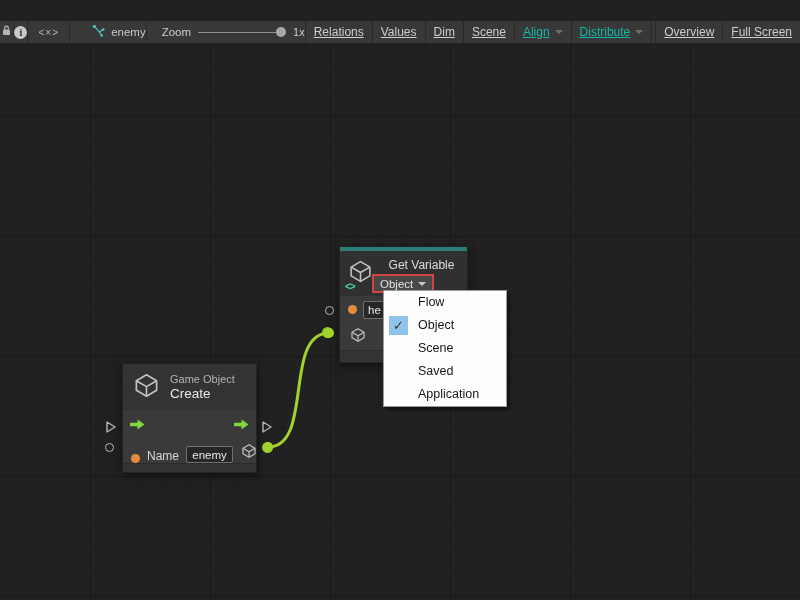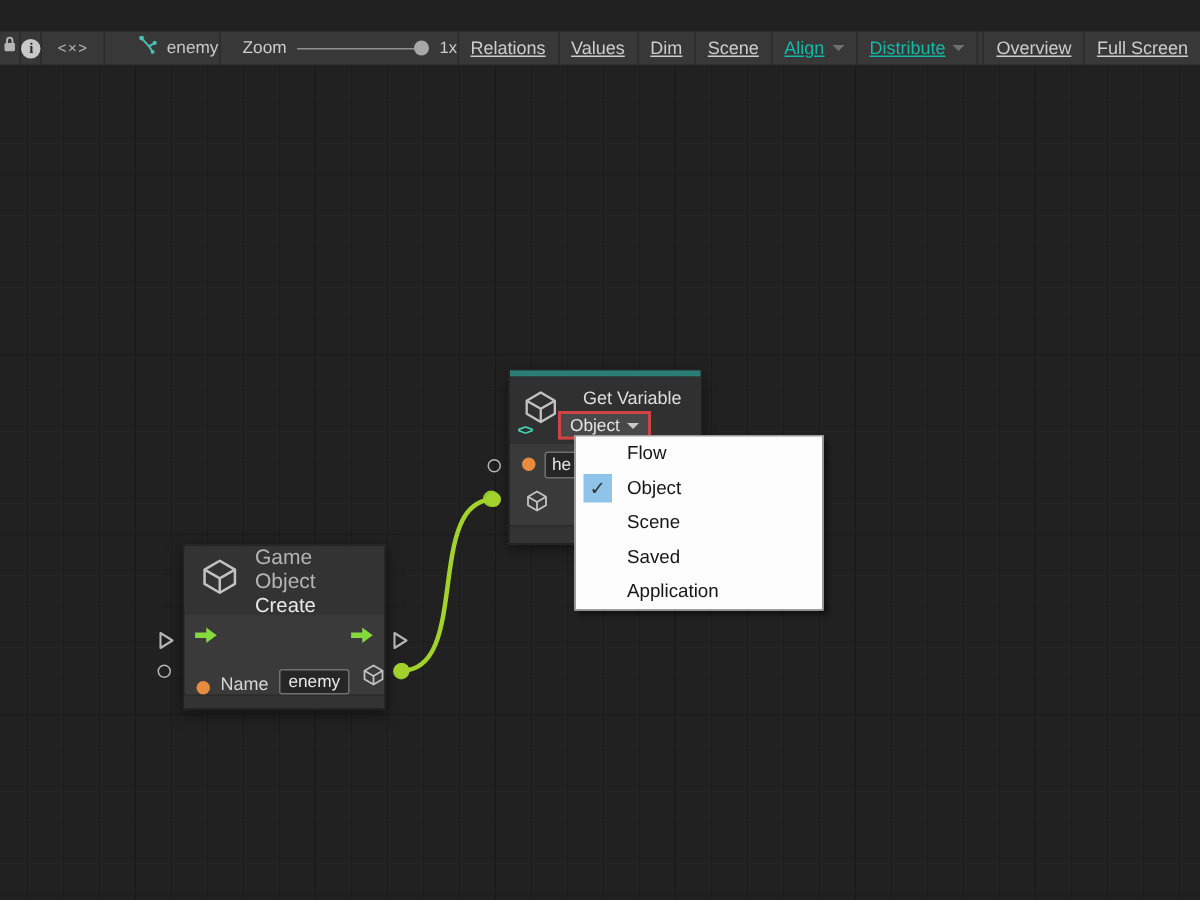--- a/index.html
+++ b/index.html
@@ -43,21 +43,21 @@
       linear-gradient(to right, #1d1d1d 1px, transparent 1px),
       linear-gradient(to bottom, #1d1d1d 1px, transparent 1px);
     background-size:120px 120px, 120px 120px, 24px 24px, 24px 24px;
     background-position:90px 0, 0 72px, 18px 0, 0 0; }
 
   
   .node { position:absolute; border:1px solid #232323; background:#3a3a3a;
           box-shadow:0 3px 9px rgba(0,0,0,.5); }
   #node-create { left:122px; top:363px; width:135px; }
   #node-create .hdr { height:46px; background:#333; display:flex; align-items:center; padding:0 10px; gap:10px; }
-  #node-create .hdr .sub { font-size:14px; color:#b4b4b4; }
+  #node-create .hdr .sub { font-size:11px; color:#b4b4b4; }
   #node-create .hdr .ttl { font-size:13.5px; color:#e8e8e8; margin-top:1px; }
   #node-create .row1 { position:relative; height:27px; }
   #node-create .row2 { height:26px; display:flex; align-items:flex-end; padding:0 8px; }
   #node-create .row2 .name-lbl { font-size:12px; color:#d6d6d6; margin:0 6px 0 7px; }
   .node .ftr { height:9px; background:#333; border-top:1px solid #2b2b2b; }
 
   #node-getvar { left:339px; top:246px; width:129px; }
   #node-getvar .accent { height:4px; }
   #node-getvar .hdr { position:relative; height:45px; background:#303030; }
   #node-getvar .hdr .ico { position:absolute; left:8px; top:8px; }
@@ -84,21 +84,21 @@
   
   .port { position:absolute; }
   .circ-out { width:9px; height:9px; border:1.5px solid #b5b5b5; border-radius:50%; background:transparent; }
   .green-dot { width:11px; height:11px; border-radius:50%; background:#8fc92b; }
   .arrow-abs { position:absolute; }
 
   
   #wire-svg { position:absolute; left:0; top:0; width:800px; height:600px; pointer-events:none; z-index:4; }
 
   
-  #menu { position:absolute; left:383px; top:290px; width:166px; background:#fdfdfd;
+  #menu { position:absolute; left:383px; top:290px; width:124px; background:#fdfdfd;
           border:1px solid #9b9b9b; box-shadow:3px 3px 3px rgba(0,0,0,.45); z-index:10; }
   .mitem { position:relative; height:23px; line-height:23px; padding-left:34px; font-size:12.5px; color:#161616; }
   .mcheck { position:absolute; left:5px; top:2px; width:19px; height:19px; background:#8fc3ea;
             display:flex; align-items:center; justify-content:center; font-size:13px; color:#333; }
 
   .z3 { z-index:3; }
 </style>
 </head>
 <body>
 

